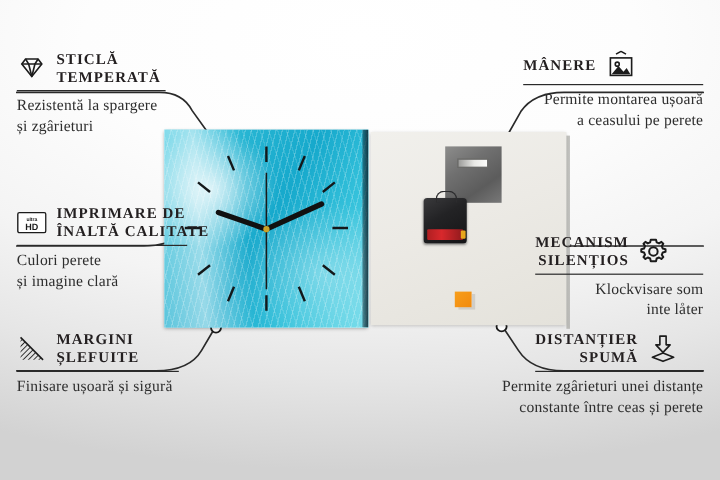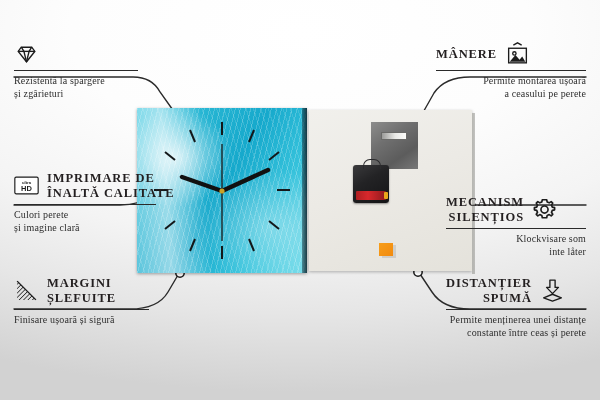--- a/index.html
+++ b/index.html
@@ -19,21 +19,21 @@
   .callout{position:absolute;}
   .cal-head{display:flex;align-items:center;gap:8px;}
   .cal-title{
     font-family:"Liberation Serif", serif;
     font-weight:700;font-size:12.5px;letter-spacing:.9px;
     color:#231f20;line-height:1.18;text-transform:uppercase;
   }
   .rule{height:1.2px;background:#2a2a2a;margin:3px 0 3px 0;}
   .cal-sub{
     font-family:"Liberation Serif", serif;
-    font-size:10px;color:#2e2e2e;line-height:1.32;letter-spacing:.15px;
+    font-size:13px;color:#2e2e2e;line-height:1.32;letter-spacing:.15px;
   }
   
   .left .cal-head{justify-content:flex-start;}
   .left .cal-title{text-align:left;}
   .left .cal-sub{text-align:left;}
   
   .right .cal-head{justify-content:flex-start;}
   .right .cal-title{text-align:right;}
   .right .cal-sub{text-align:right;}
 
@@ -174,20 +174,24 @@
   <div class="callout left" style="left:14px;top:42px;width:150px;">
     <div class="cal-head">
       <span class="ico">
         <svg viewBox="0 0 24 24" fill="none" stroke="#1c1c1c" stroke-width="1.3">
           <path d="M4 9 L12 19 L20 9 L17 5 H7 Z"></path>
           <path d="M4 9 H20"></path>
             <path d="M7 5 L9.5 9 L12 19"></path>
             <path d="M17 5 L14.5 9 L12 19"></path>
         </svg>
       </span>
+      <span class="cal-title">
+        <span>STICLĂ</span><br>
+        <span>TEMPERATĂ</span>
+      </span>
     </div>
     <div class="rule" style="width:124px;"></div>
     <div class="cal-sub">
       <span>Rezistentă la spargere</span><br>
       <span>și zgârieturi</span>
     </div>
   </div>
 
   <div class="callout left" style="left:14px;top:171px;width:170px;">
     <div class="cal-head">
@@ -283,18 +287,18 @@
       </span>
       <span class="ico">
         <svg viewBox="0 0 24 24" fill="none" stroke="#1c1c1c" stroke-width="1.3" stroke-linejoin="round">
           <path d="M9.5 2 h5 v7 h3.2 L12 15 L6.3 9 H9.5 Z"></path>
           <path d="M12 15.6 L20.5 19 L12 22.2 L3.5 19 Z"></path>
         </svg>
       </span>
     </div>
     <div class="rule" style="width:140px;"></div>
     <div class="cal-sub" style="width:168px;margin-left:-28px;">
-      <span>Permite menținerea unei distanțe</span><br>
+      <span>Permite zgârieturi unei distanțe</span><br>
       <span>constante între ceas și perete</span>
     </div>
   </div>
 
 </div>
 
 </body></html>

